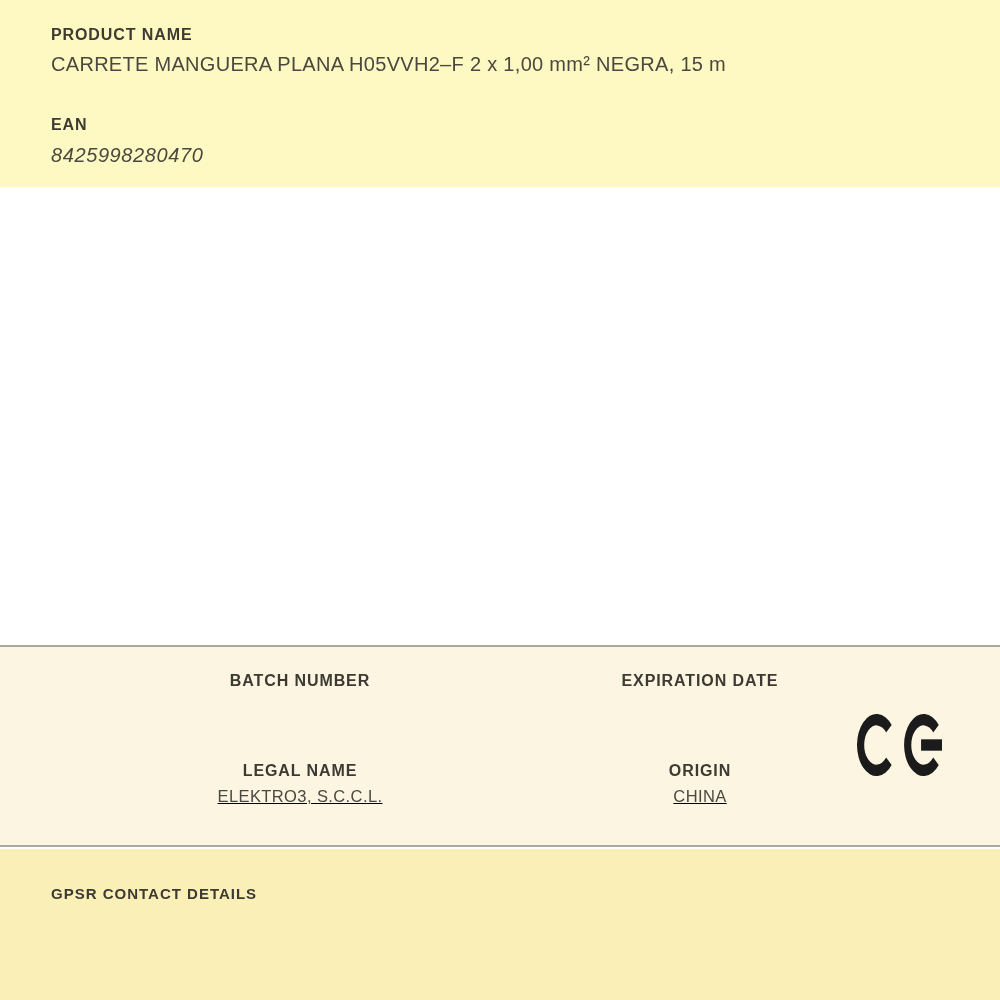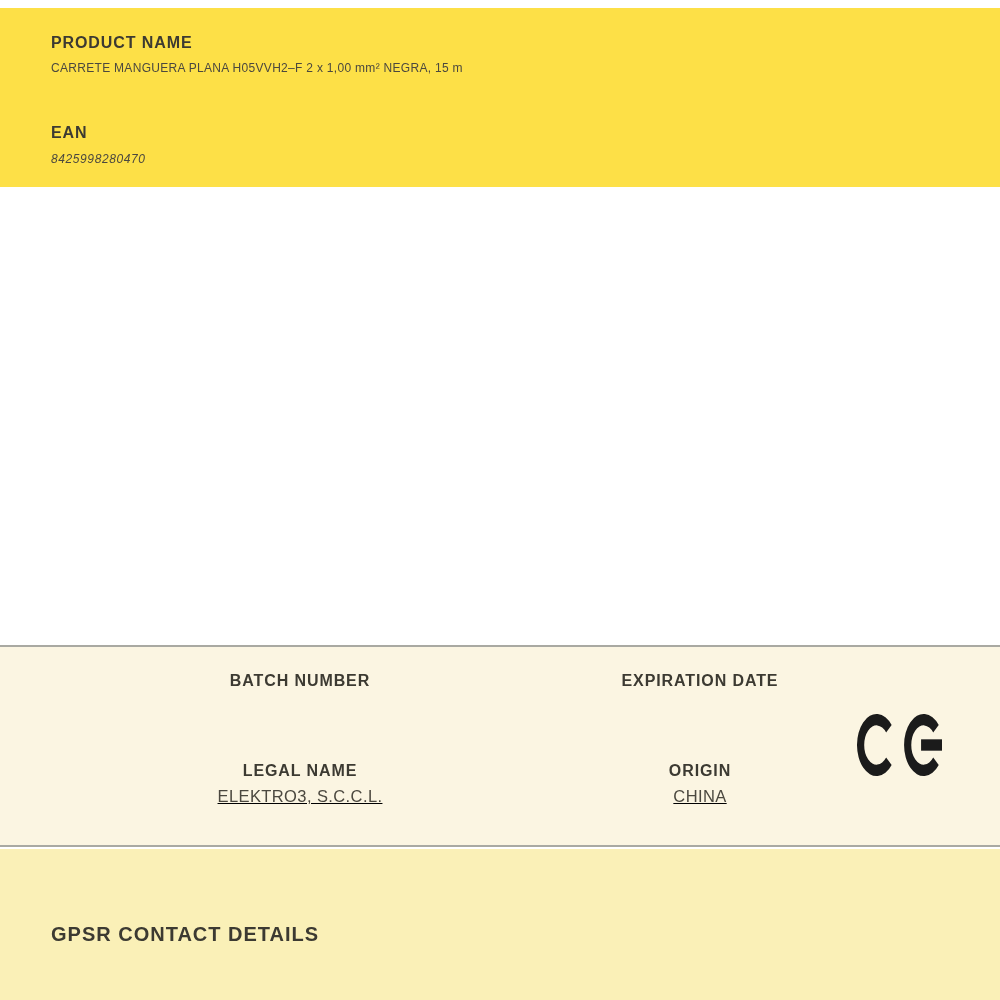--- a/index.html
+++ b/index.html
@@ -7,22 +7,22 @@
     width: 1000px; height: 1000px;
     font-family: "Liberation Sans", sans-serif;
     background: #FFFFFF;
     position: relative;
     overflow: hidden;
   }
   .section { position: absolute; left: 0; width: 1000px; box-sizing: border-box; }
 
   
   .sec-product {
-    top: 8px; height: 236px;
-    background: #fde047;
+    top: 0; height: 236px;
+    background: #fef9c3;
     border-bottom: 2px solid #A9A9A2;
   }
   
   .sec-image {
     top: 187px; height: 460px;
     background: #FFFFFF;
     border-bottom: 2px solid #A9A9A2;
   }
   
   .sec-details {
@@ -37,21 +37,21 @@
   }
 
   .field-label {
     position: absolute;
     font-size: 16px; font-weight: bold;
     letter-spacing: 0.9px;
     color: #3C3A32;
   }
   .field-value {
     position: absolute;
-    font-size: 12px; font-weight: normal;
+    font-size: 20px; font-weight: normal;
     letter-spacing: 0.3px;
     color: #4B483F;
   }
 
   .lbl-product { left: 51px; top: 26px; }
   .val-product { left: 51px; top: 53px; }
   .lbl-ean     { left: 51px; top: 116px; }
   .val-ean     { left: 51px; top: 144px; letter-spacing: 0.6px; font-style: italic; }
 
   .details-row {
@@ -71,21 +71,21 @@
 
   .ce-mark {
     position: absolute; left: 857px; top: 67px;
     width: 85px; height: 62px;
   }
   .ce-mark svg { display: block; width: 100%; height: 100%; }
   .ce-mark path, .ce-mark rect { fill: #1B1B1B; }
 
   .lbl-gpsr {
     position: absolute; left: 51px; top: 36px;
-    font-size: 20px; font-weight: bold; letter-spacing: 1px; color: #3C3A32; margin-top: 38px;
+    font-size: 15px; font-weight: bold; letter-spacing: 1px; color: #3C3A32;
   }
   .gpsr-contact-block {
     position: absolute; right: 52px; top: 35px;
     text-align: right;
     font-size: 16.5px; letter-spacing: 0.3px; color: #4B483F;
     line-height: 28px;
   }
 </style>
 </head>
 <body>

